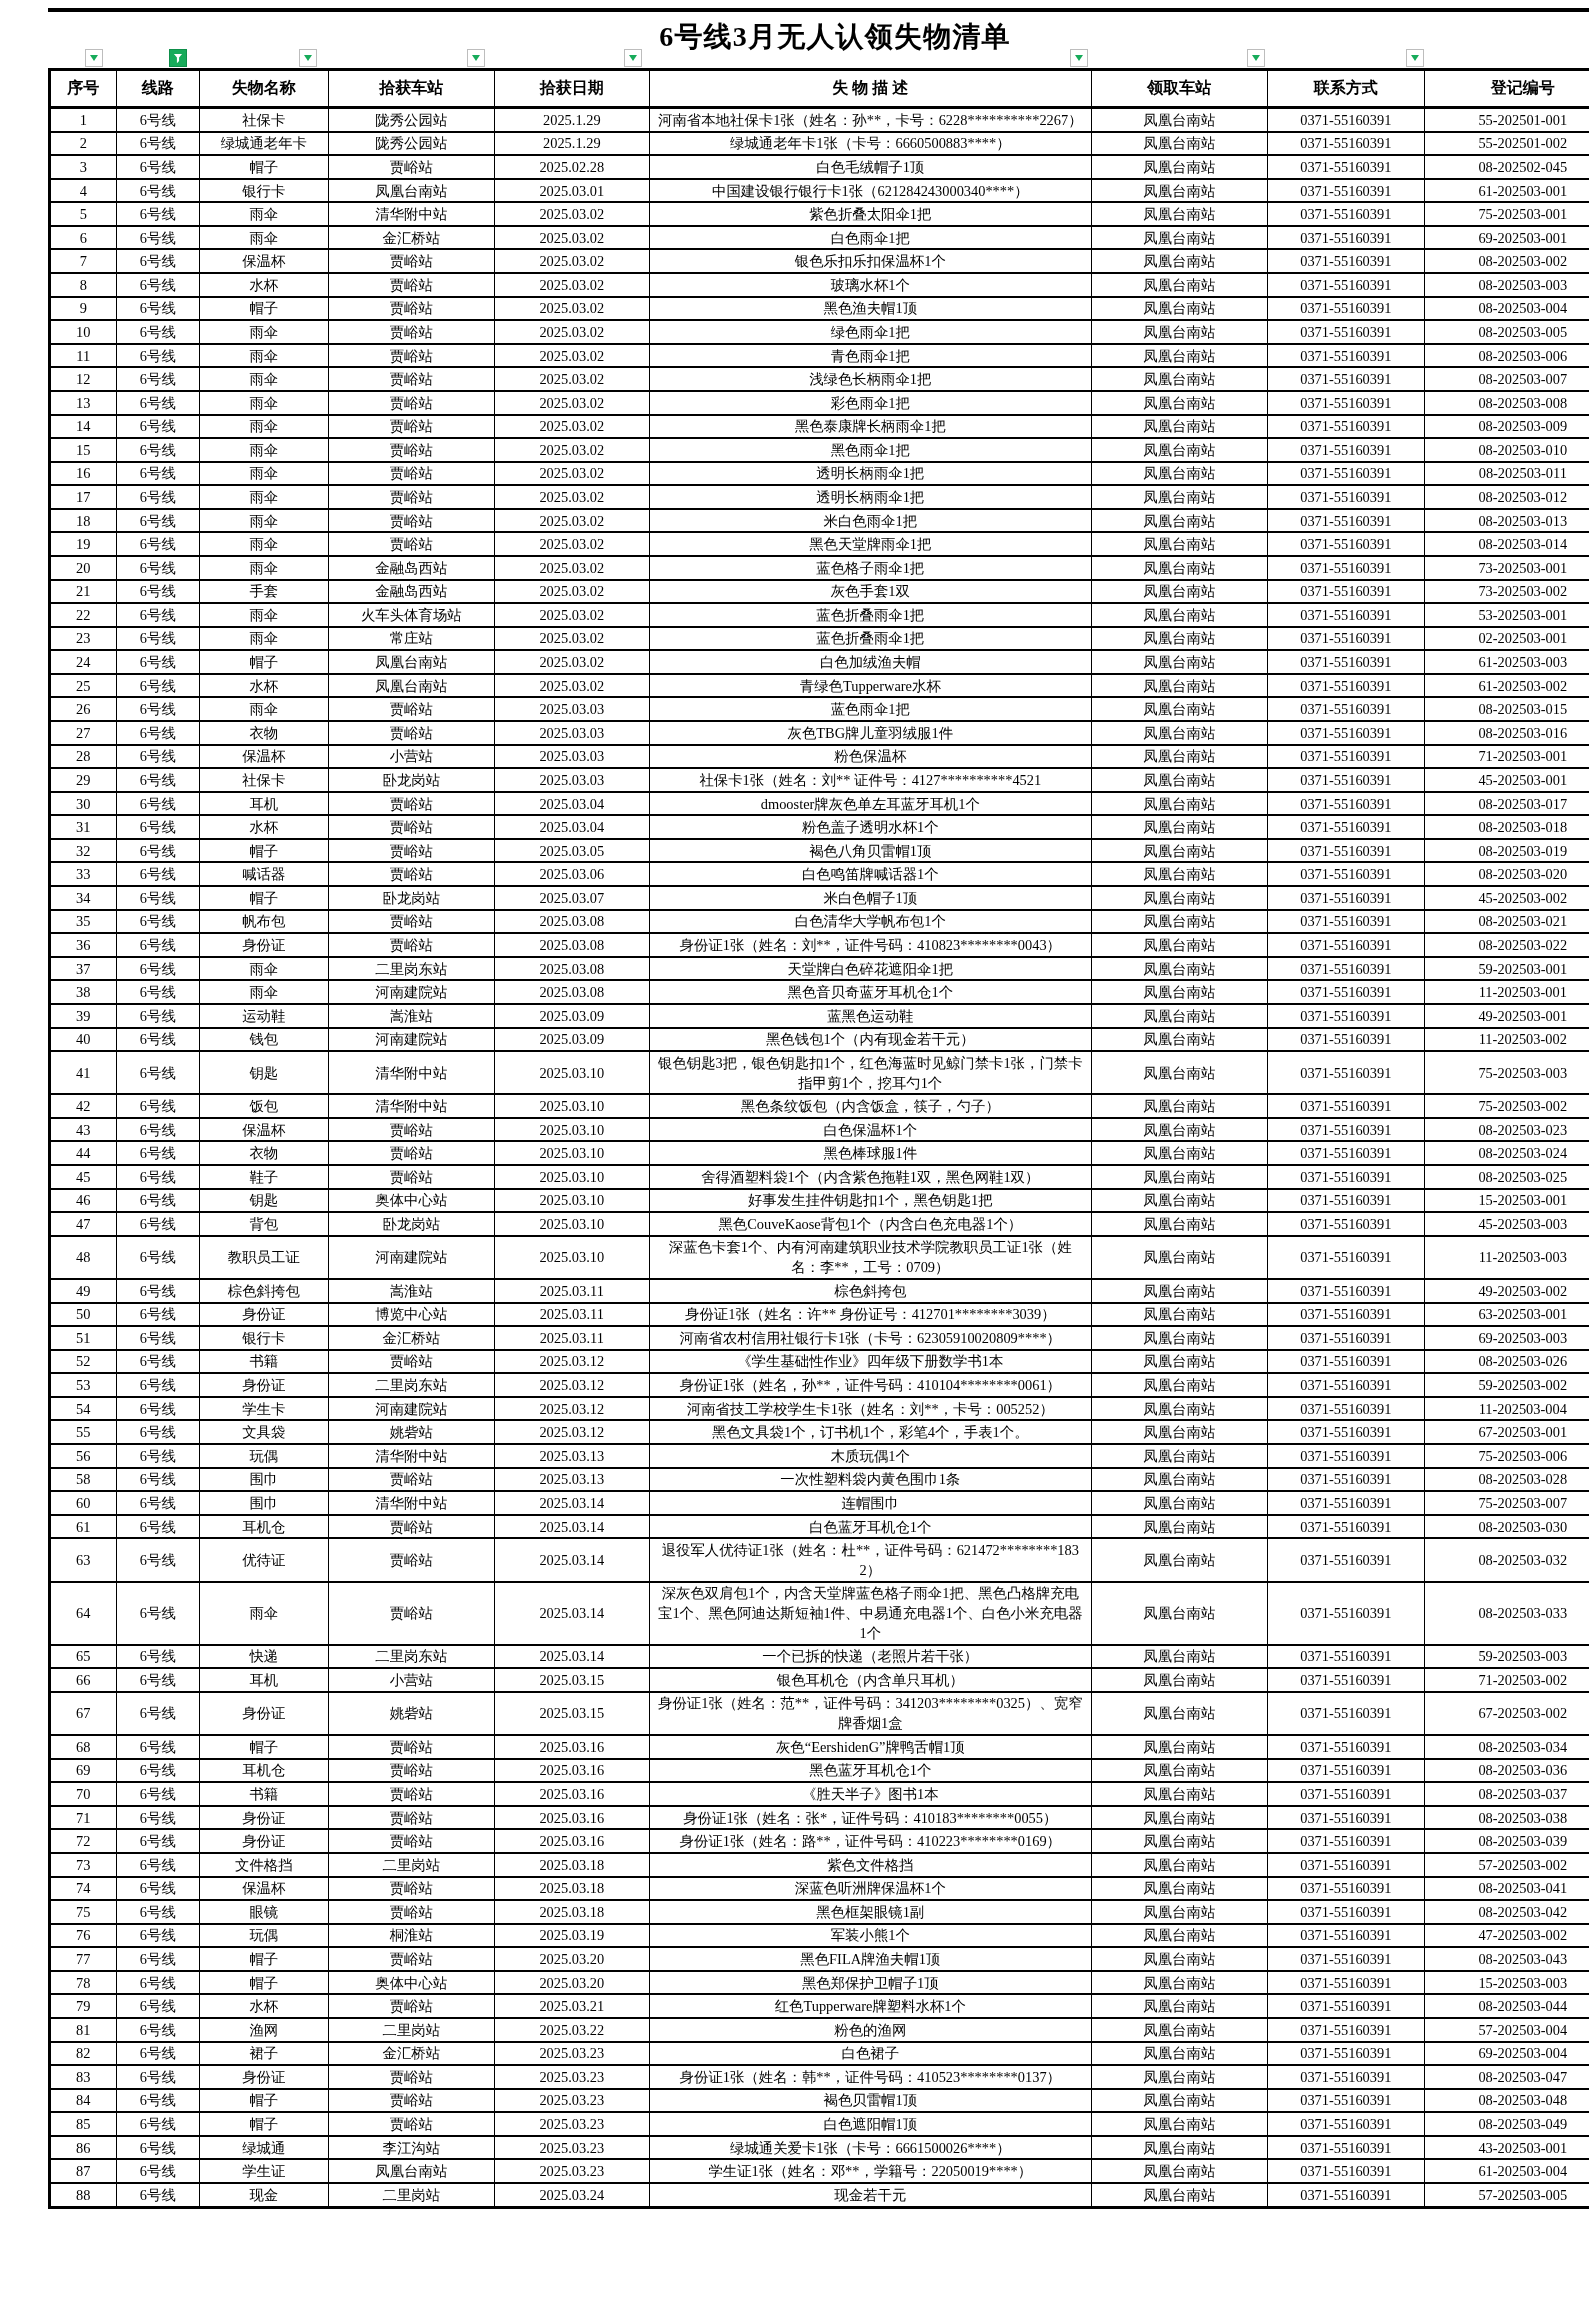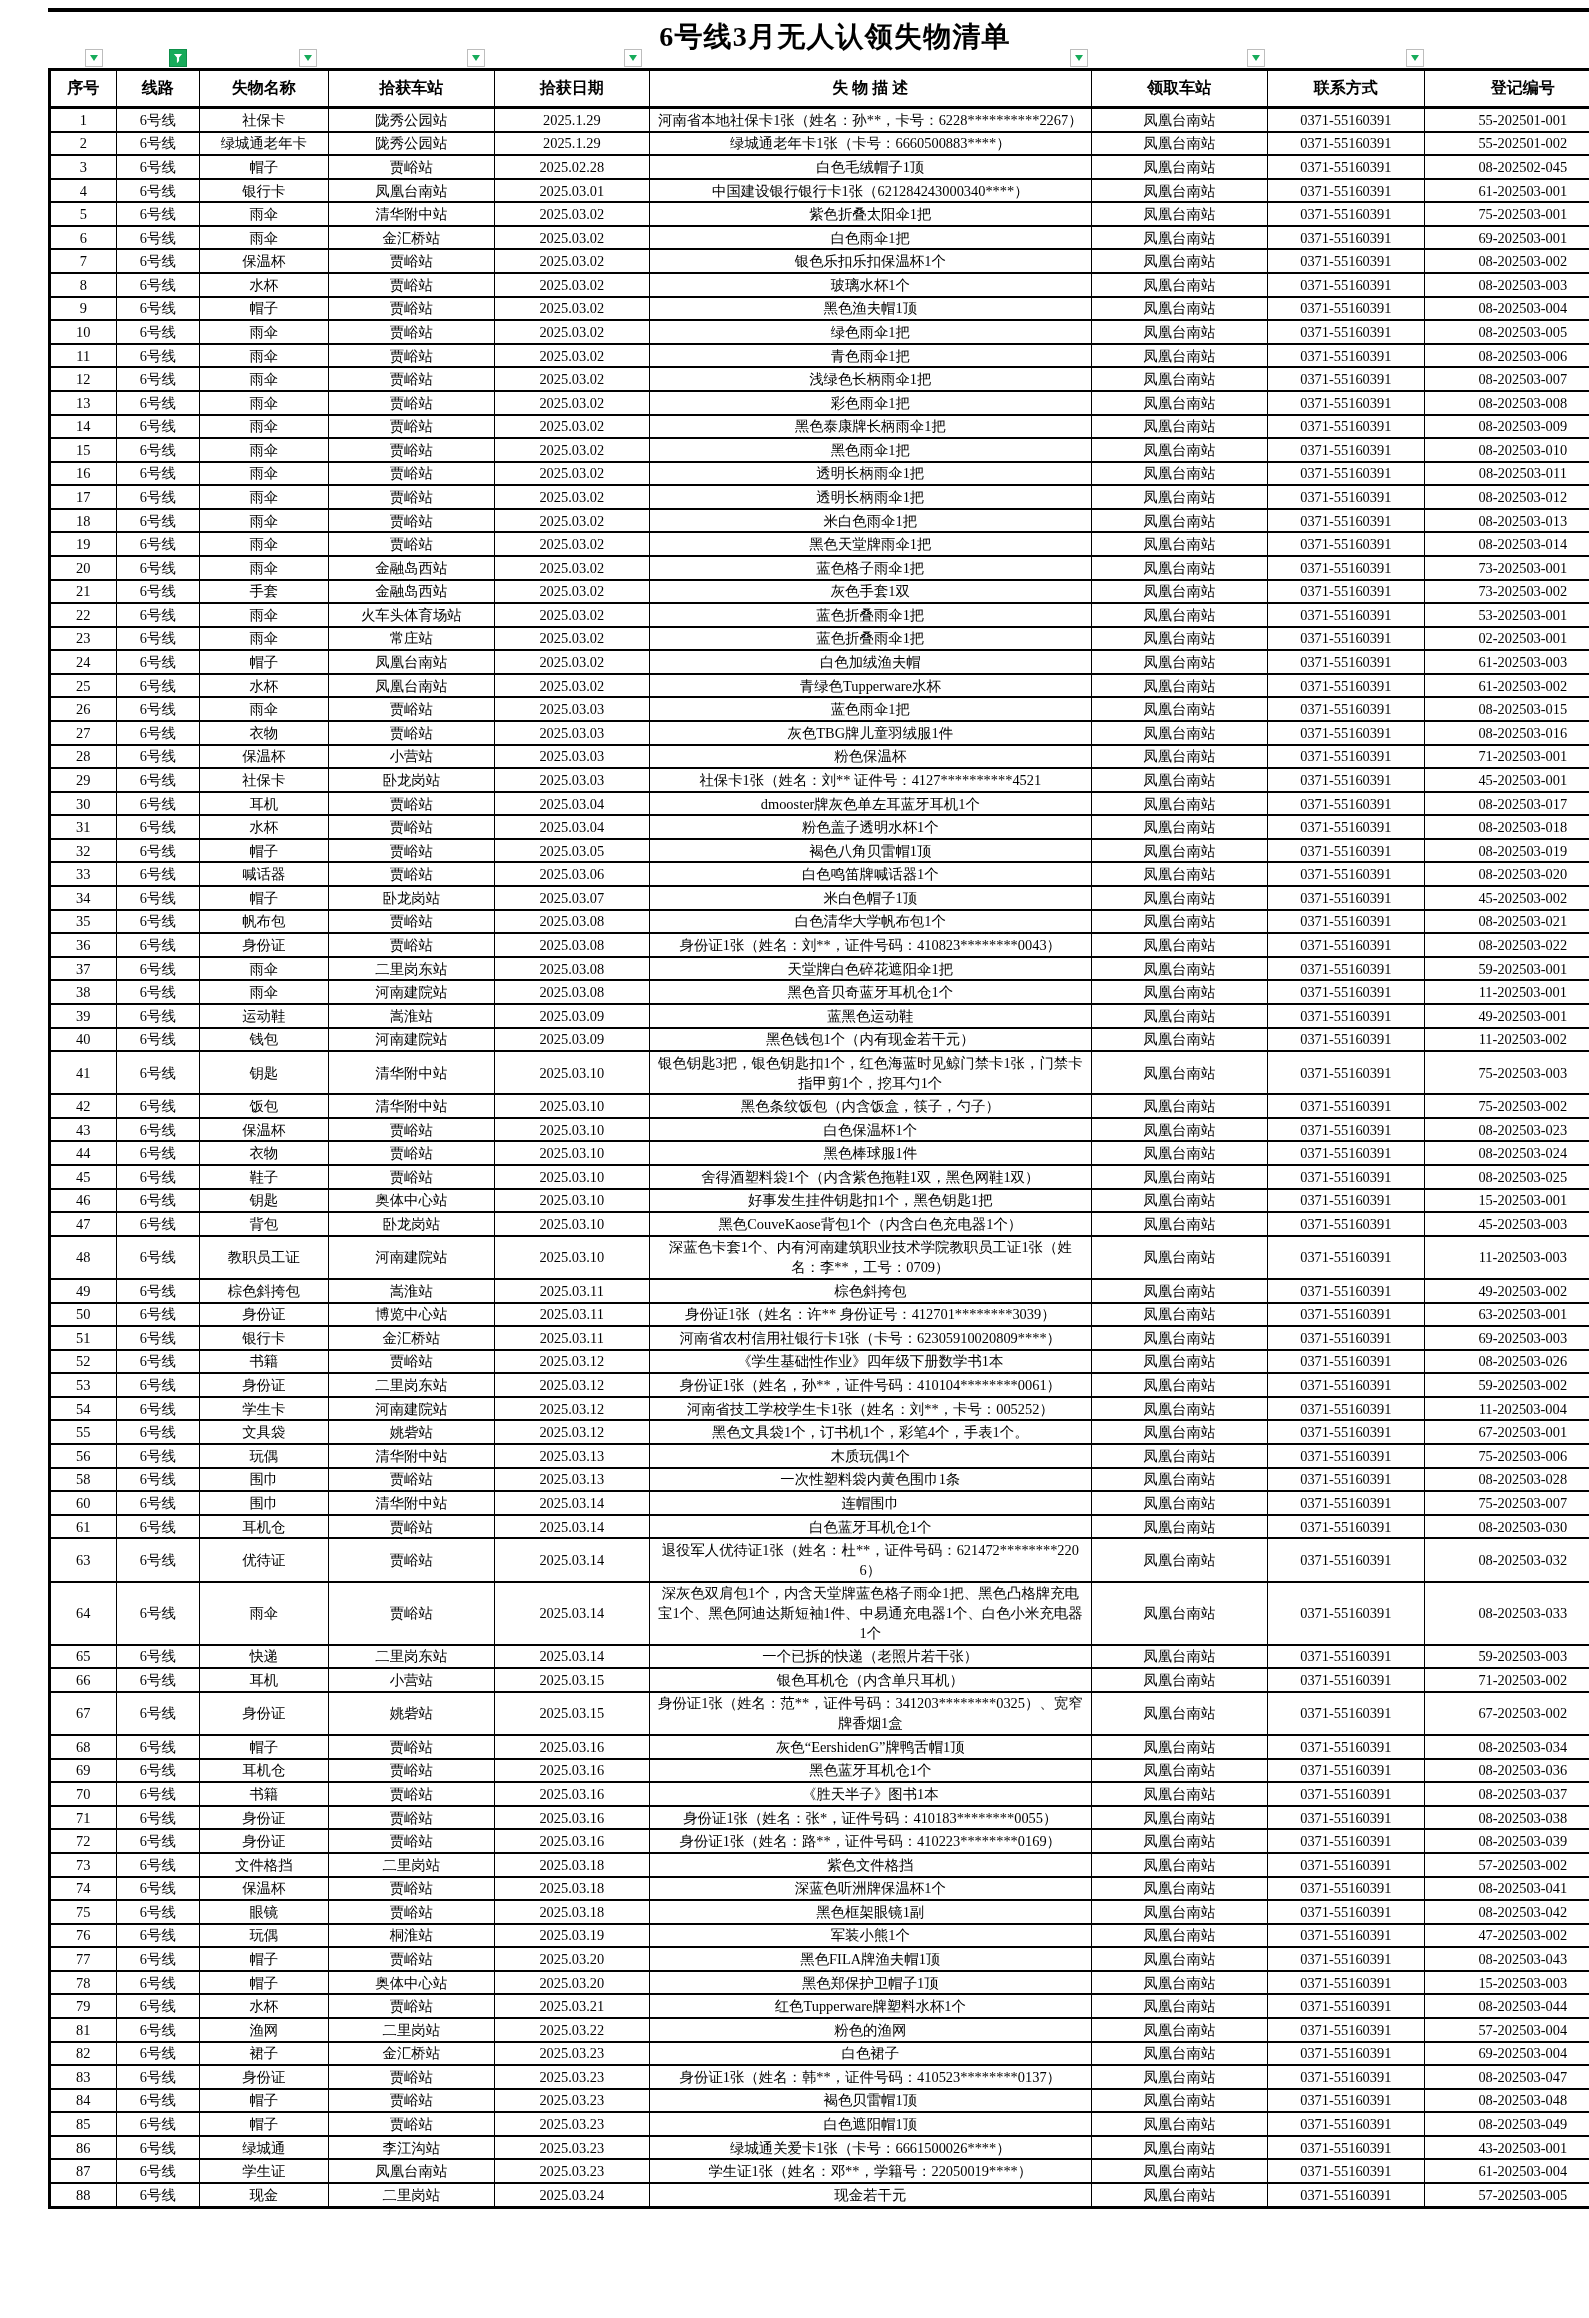--- a/index.html
+++ b/index.html
@@ -736,21 +736,21 @@
           <td>凤凰台南站</td>
           <td>0371-55160391</td>
           <td>08-202503-030</td>
         </tr>
         <tr>
           <td>63</td>
           <td>6号线</td>
           <td>优待证</td>
           <td>贾峪站</td>
           <td>2025.03.14</td>
-          <td>退役军人优待证1张（姓名：杜**，证件号码：621472********2206）</td>
+          <td>退役军人优待证1张（姓名：杜**，证件号码：621472********1832）</td>
           <td>凤凰台南站</td>
           <td>0371-55160391</td>
           <td>08-202503-032</td>
         </tr>
         <tr>
           <td>64</td>
           <td>6号线</td>
           <td>雨伞</td>
           <td>贾峪站</td>
           <td>2025.03.14</td>

